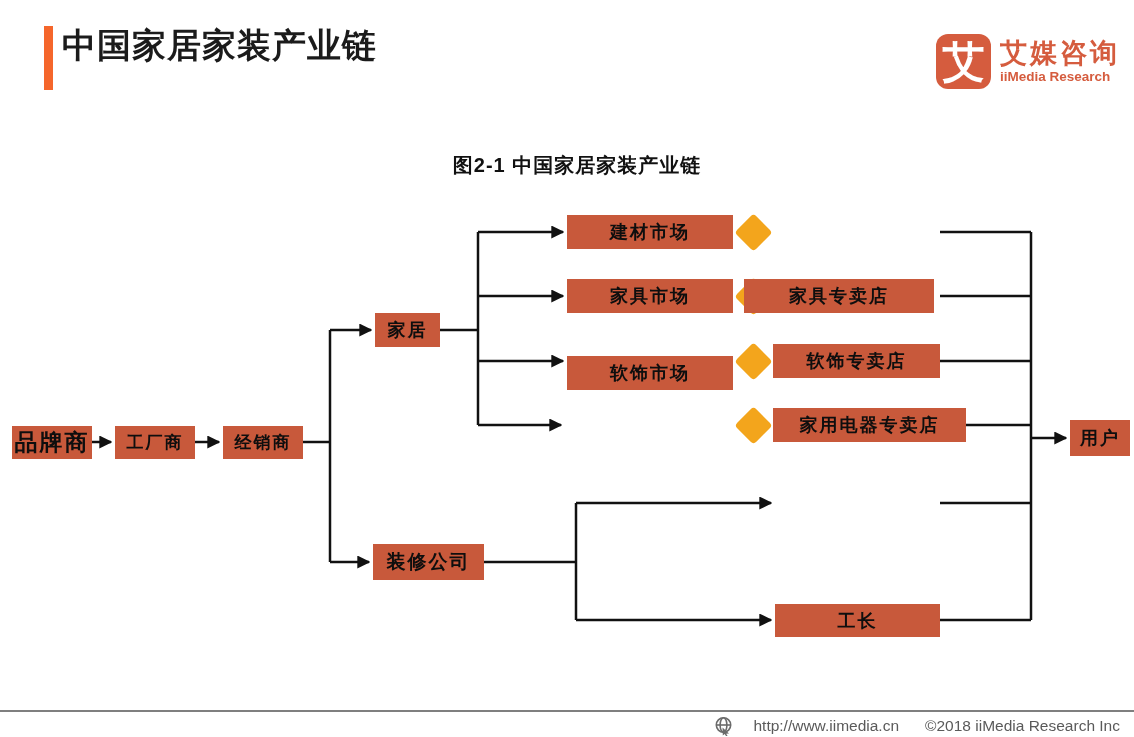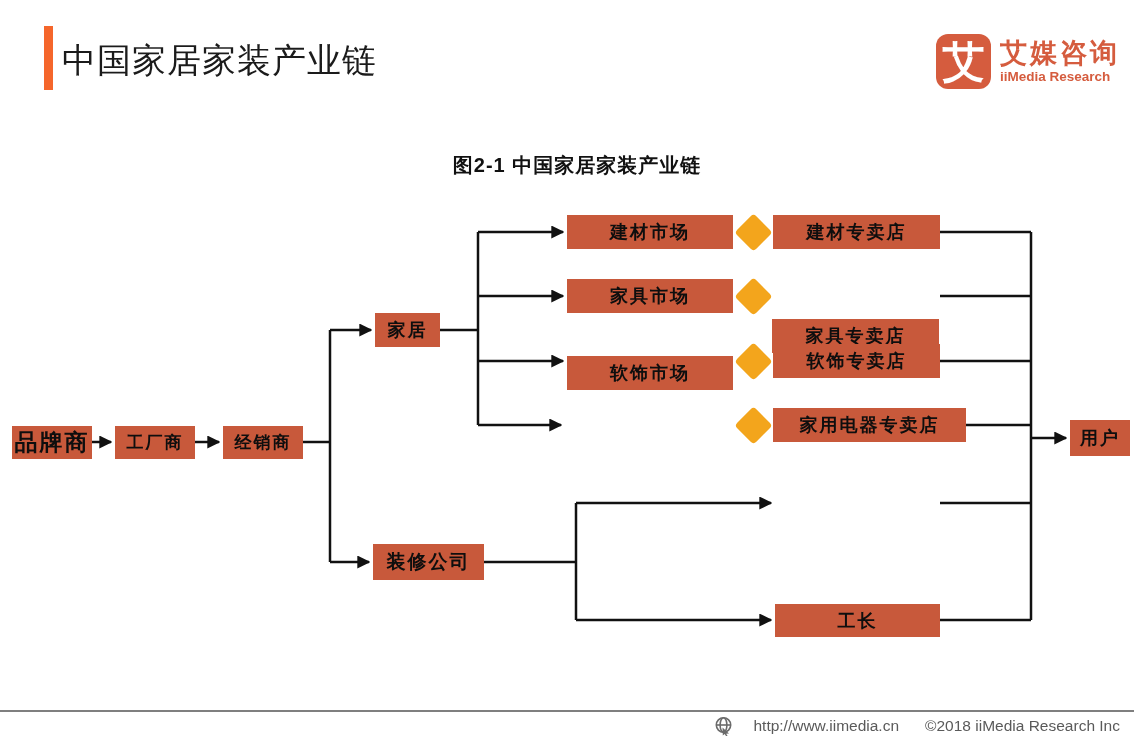--- a/index.html
+++ b/index.html
@@ -9,21 +9,21 @@
     --logo:#D55C3E;
     --line:#111111;
     --footer-text:#5a5a5a;
   }
   *{margin:0;padding:0;box-sizing:border-box;}
   body{background:#fff;font-family:"Liberation Sans","DejaVu Sans",sans-serif;}
   .page{position:relative;width:1134px;height:737px;background:#ffffff;overflow:hidden;}
 
   
   .accent-bar{position:absolute;left:44px;top:26px;width:9px;height:64px;background:var(--accent);}
-  .page-title{position:absolute;left:62px;top:39px;font-size:34px;line-height:42px;color:#1b1b1b;letter-spacing:1px;white-space:nowrap;}
+  .page-title{position:absolute;left:62px;top:24px;font-size:34px;line-height:42px;color:#1b1b1b;letter-spacing:1px;white-space:nowrap;font-weight:bold;}
   .logo{position:absolute;left:936px;top:34px;width:190px;height:58px;display:flex;align-items:flex-start;}
   .logo-square{width:55px;height:55px;background:var(--logo);border-radius:12px;color:#ffffff;font-size:42px;font-weight:bold;display:flex;align-items:center;justify-content:center;line-height:1;}
   .logo-text{margin-left:9px;display:flex;flex-direction:column;justify-content:center;height:55px;}
   .logo-cn{font-size:27px;font-weight:bold;color:var(--logo);letter-spacing:3px;line-height:30px;white-space:nowrap;}
   .logo-en{font-size:13.5px;font-weight:bold;color:var(--logo);line-height:17px;white-space:nowrap;}
 
   
   .fig-caption{position:absolute;left:10px;top:152px;width:1134px;text-align:center;font-size:20px;font-weight:bold;color:#111;letter-spacing:1px;}
 
   
@@ -32,21 +32,21 @@
   .n-brand{left:12px;top:426px;width:80px;height:33px;font-size:23px;}
   .n-factory{left:115px;top:426px;width:80px;height:33px;font-size:17px;}
   .n-distributor{left:223px;top:426px;width:80px;height:33px;font-size:17px;}
   .n-home{left:375px;top:313px;width:65px;height:34px;}
   .n-deco{left:373px;top:544px;width:111px;height:36px;font-size:19px;}
   .n-m1{left:567px;top:215px;width:166px;height:34px;}
   .n-m2{left:567px;top:279px;width:166px;height:34px;}
   .n-m3{left:567px;top:344px;width:166px;height:34px;margin-top:12px;}
   .n-m4{left:565px;top:408px;width:168px;height:34px;}
   .n-s1{left:773px;top:215px;width:167px;height:34px;}
-  .n-s2{left:772px;top:279px;width:167px;height:34px;margin-top:40px;}
+  .n-s2{left:744px;top:279px;width:190px;height:34px;}
   .n-s3{left:773px;top:344px;width:167px;height:34px;}
   .n-s4{left:773px;top:408px;width:193px;height:34px;}
   .n-designer{left:775px;top:487px;width:165px;height:33px;}
   .n-foreman{left:775px;top:604px;width:165px;height:33px;}
   .n-user{left:1070px;top:420px;width:60px;height:36px;}
   .diamond{position:absolute;width:27px;height:27px;background:var(--diamond-fill);border-radius:4px;transform:rotate(45deg);}
   .d1{left:740px;top:219px;}
   .d2{left:740px;top:283px;}
   .d3{left:740px;top:348px;}
   .d4{left:740px;top:412px;}
@@ -118,21 +118,20 @@
 
   <div class="node n-m1">建材市场</div>
   <div class="node n-m2">家具市场</div>
   <div class="node n-m3">软饰市场</div>
 
   <div class="diamond d1"></div>
   <div class="diamond d2"></div>
   <div class="diamond d3"></div>
   <div class="diamond d4"></div>
 
-  <div class="node n-s1">建材专卖店</div>
   <div class="node n-s2">家具专卖店</div>
   <div class="node n-s3">软饰专卖店</div>
   <div class="node n-s4">家用电器专卖店</div>
 
   <div class="node n-foreman">工长</div>
   <div class="node n-user">用户</div>
 
   <div class="footer-rule"></div>
   <div class="footer">
     <span class="globe">

